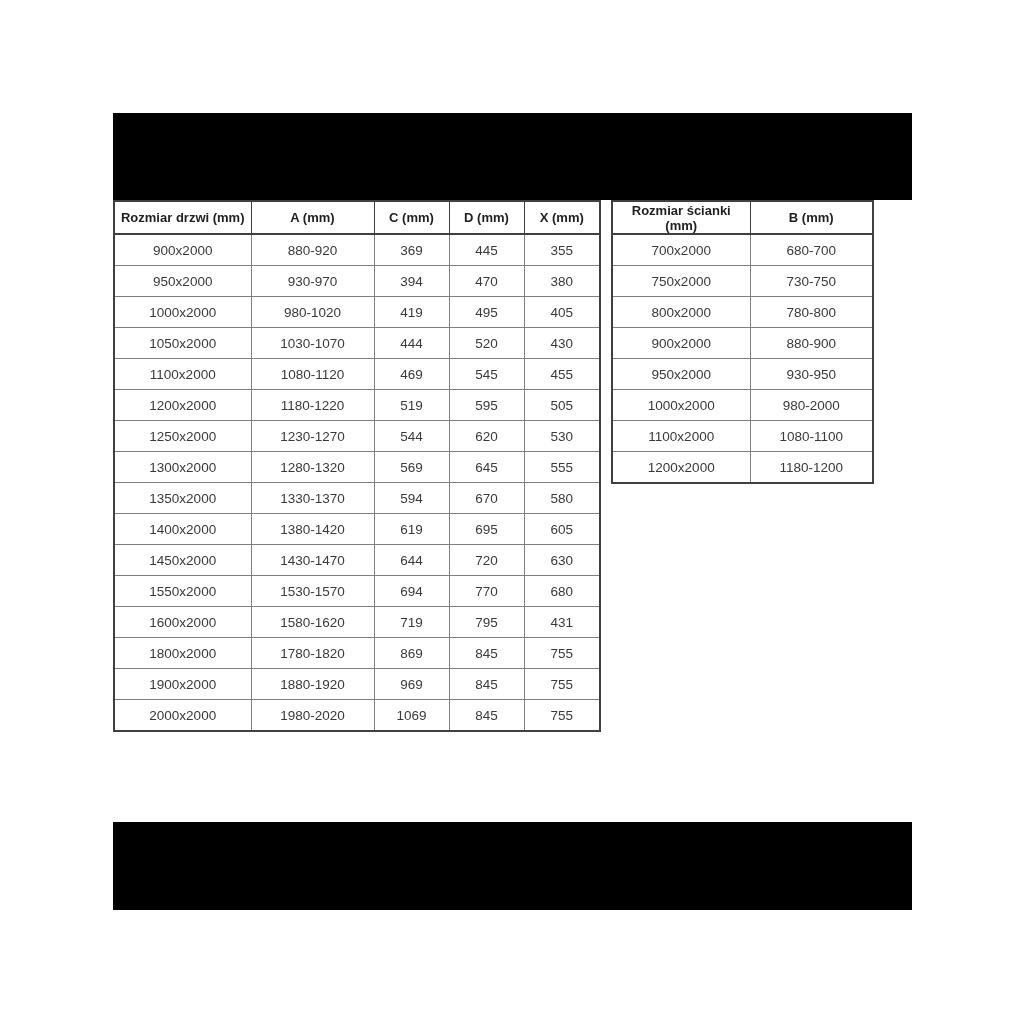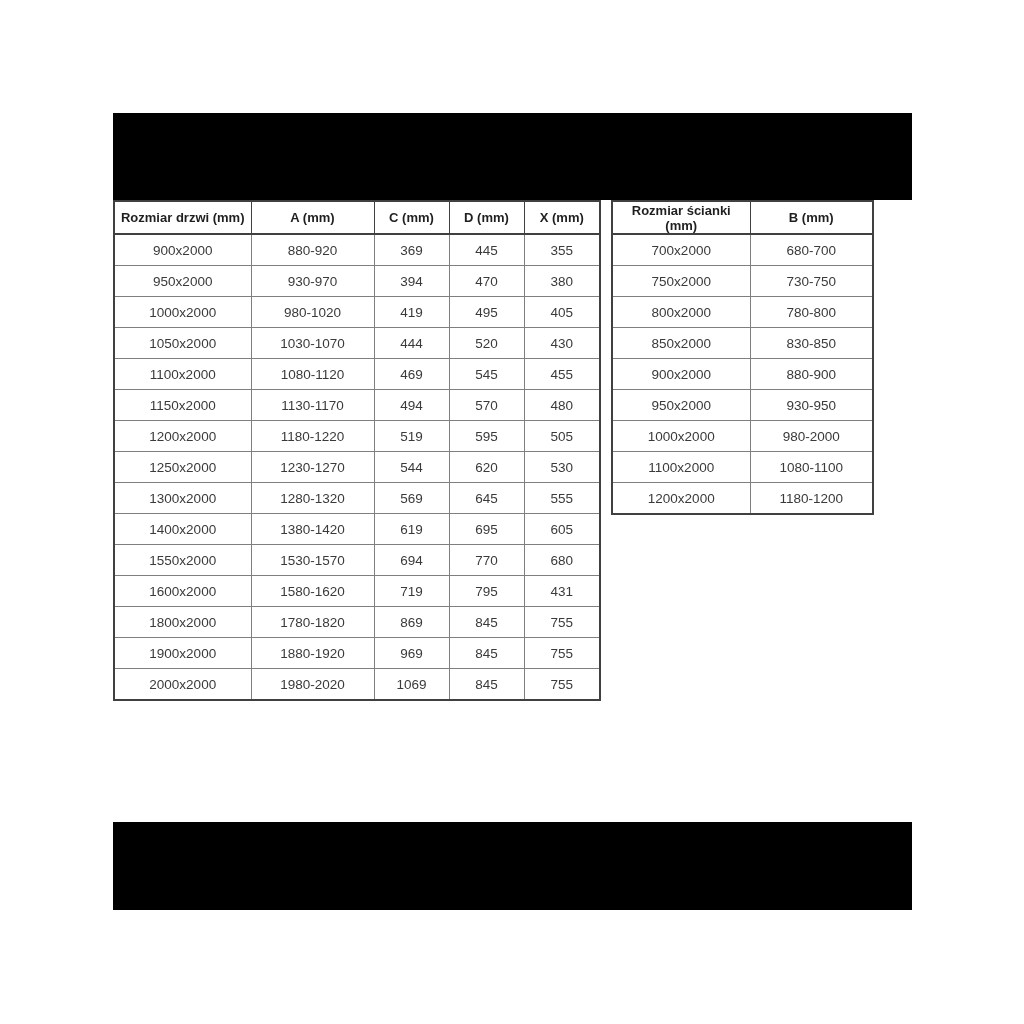--- a/index.html
+++ b/index.html
@@ -118,27 +118,20 @@
           <td>430</td>
         </tr>
         <tr>
           <td>1100x2000</td>
           <td>1080-1120</td>
           <td>469</td>
           <td>545</td>
           <td>455</td>
         </tr>
         <tr>
-          <td>1150x2000</td>
-          <td>1130-1170</td>
-          <td>494</td>
-          <td>570</td>
-          <td>480</td>
-        </tr>
-        <tr>
           <td>1200x2000</td>
           <td>1180-1220</td>
           <td>519</td>
           <td>595</td>
           <td>505</td>
         </tr>
         <tr>
           <td>1250x2000</td>
           <td>1230-1270</td>
           <td>544</td>
@@ -146,25 +139,39 @@
           <td>530</td>
         </tr>
         <tr>
           <td>1300x2000</td>
           <td>1280-1320</td>
           <td>569</td>
           <td>645</td>
           <td>555</td>
         </tr>
         <tr>
+          <td>1350x2000</td>
+          <td>1330-1370</td>
+          <td>594</td>
+          <td>670</td>
+          <td>580</td>
+        </tr>
+        <tr>
           <td>1400x2000</td>
           <td>1380-1420</td>
           <td>619</td>
           <td>695</td>
           <td>605</td>
+        </tr>
+        <tr>
+          <td>1450x2000</td>
+          <td>1430-1470</td>
+          <td>644</td>
+          <td>720</td>
+          <td>630</td>
         </tr>
         <tr>
           <td>1550x2000</td>
           <td>1530-1570</td>
           <td>694</td>
           <td>770</td>
           <td>680</td>
         </tr>
         <tr>
           <td>1600x2000</td>
@@ -215,24 +222,20 @@
         </tr>
         <tr>
           <td>750x2000</td>
           <td>730-750</td>
         </tr>
         <tr>
           <td>800x2000</td>
           <td>780-800</td>
         </tr>
         <tr>
-          <td>850x2000</td>
-          <td>830-850</td>
-        </tr>
-        <tr>
           <td>900x2000</td>
           <td>880-900</td>
         </tr>
         <tr>
           <td>950x2000</td>
           <td>930-950</td>
         </tr>
         <tr>
           <td>1000x2000</td>
           <td>980-2000</td>

